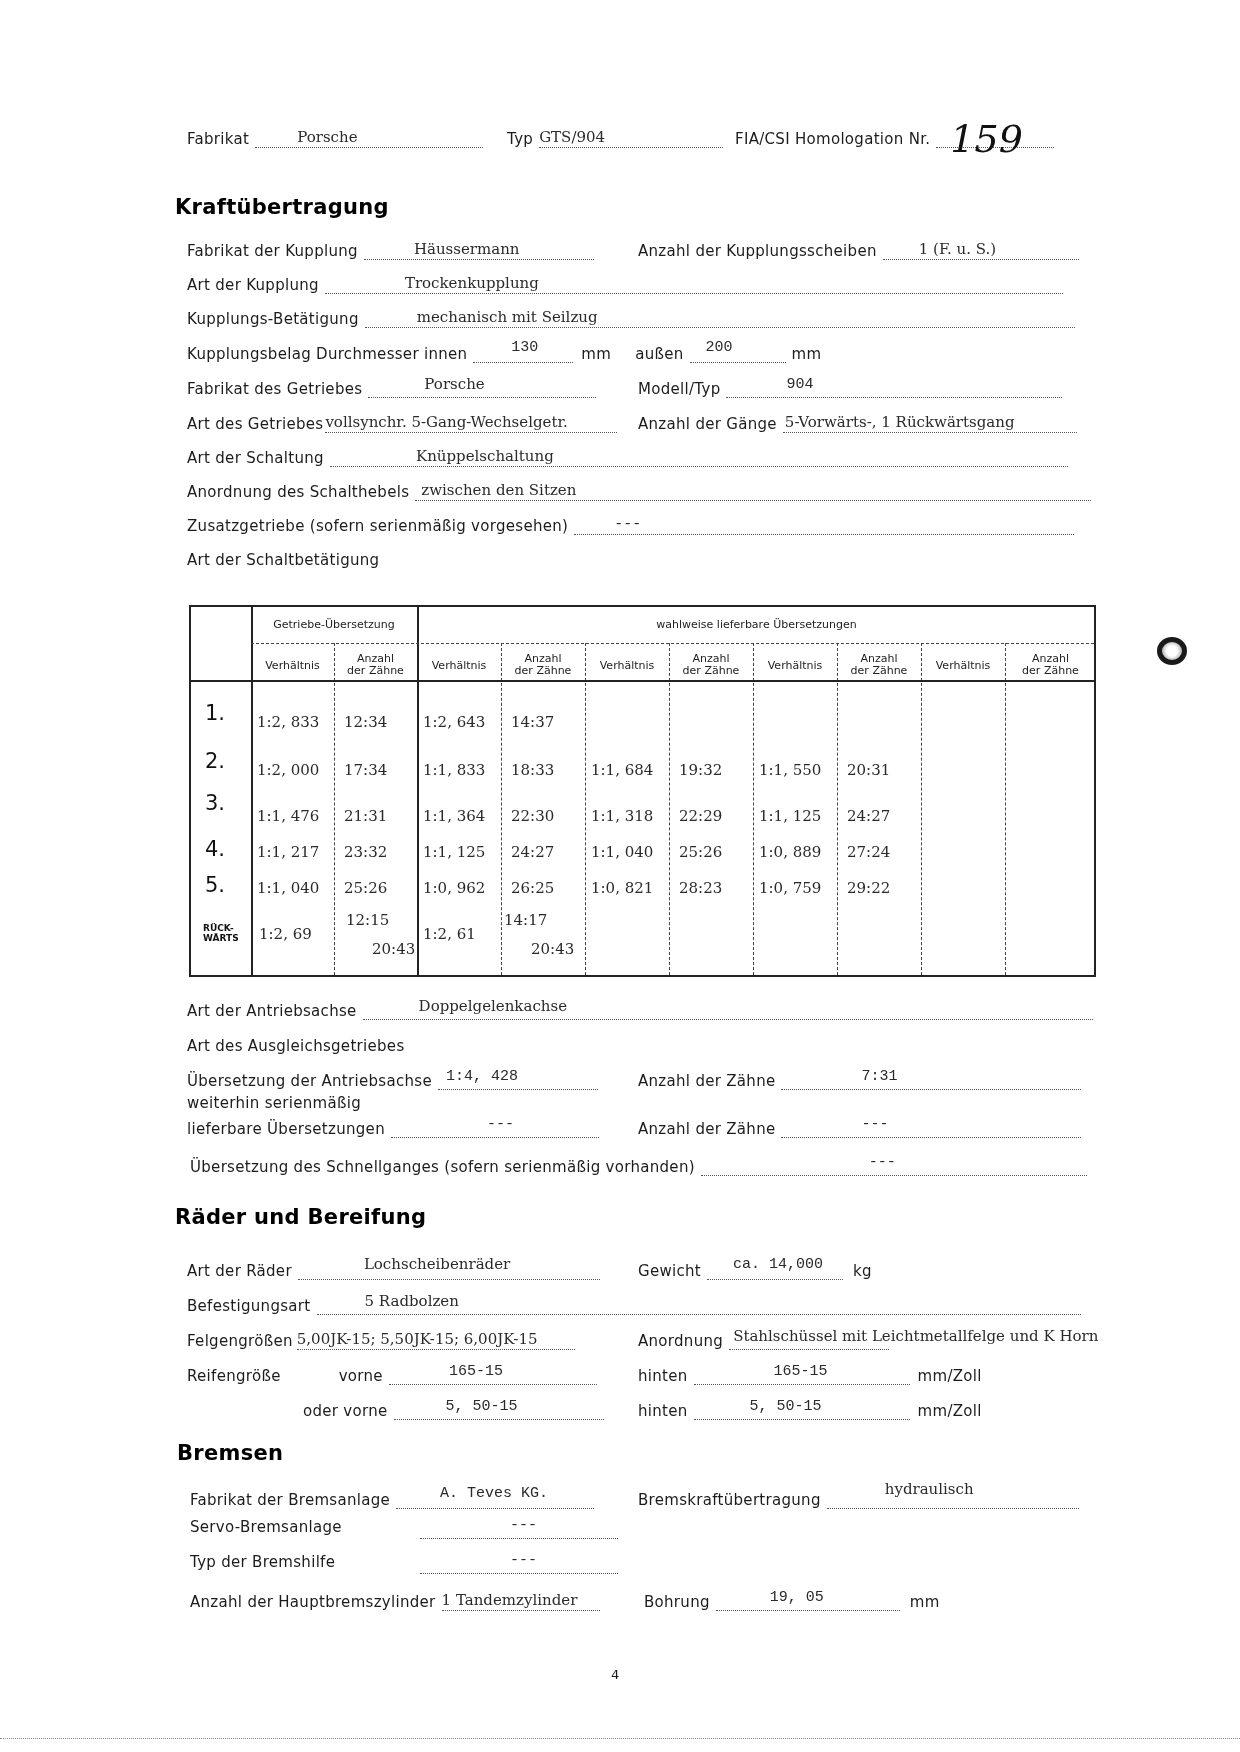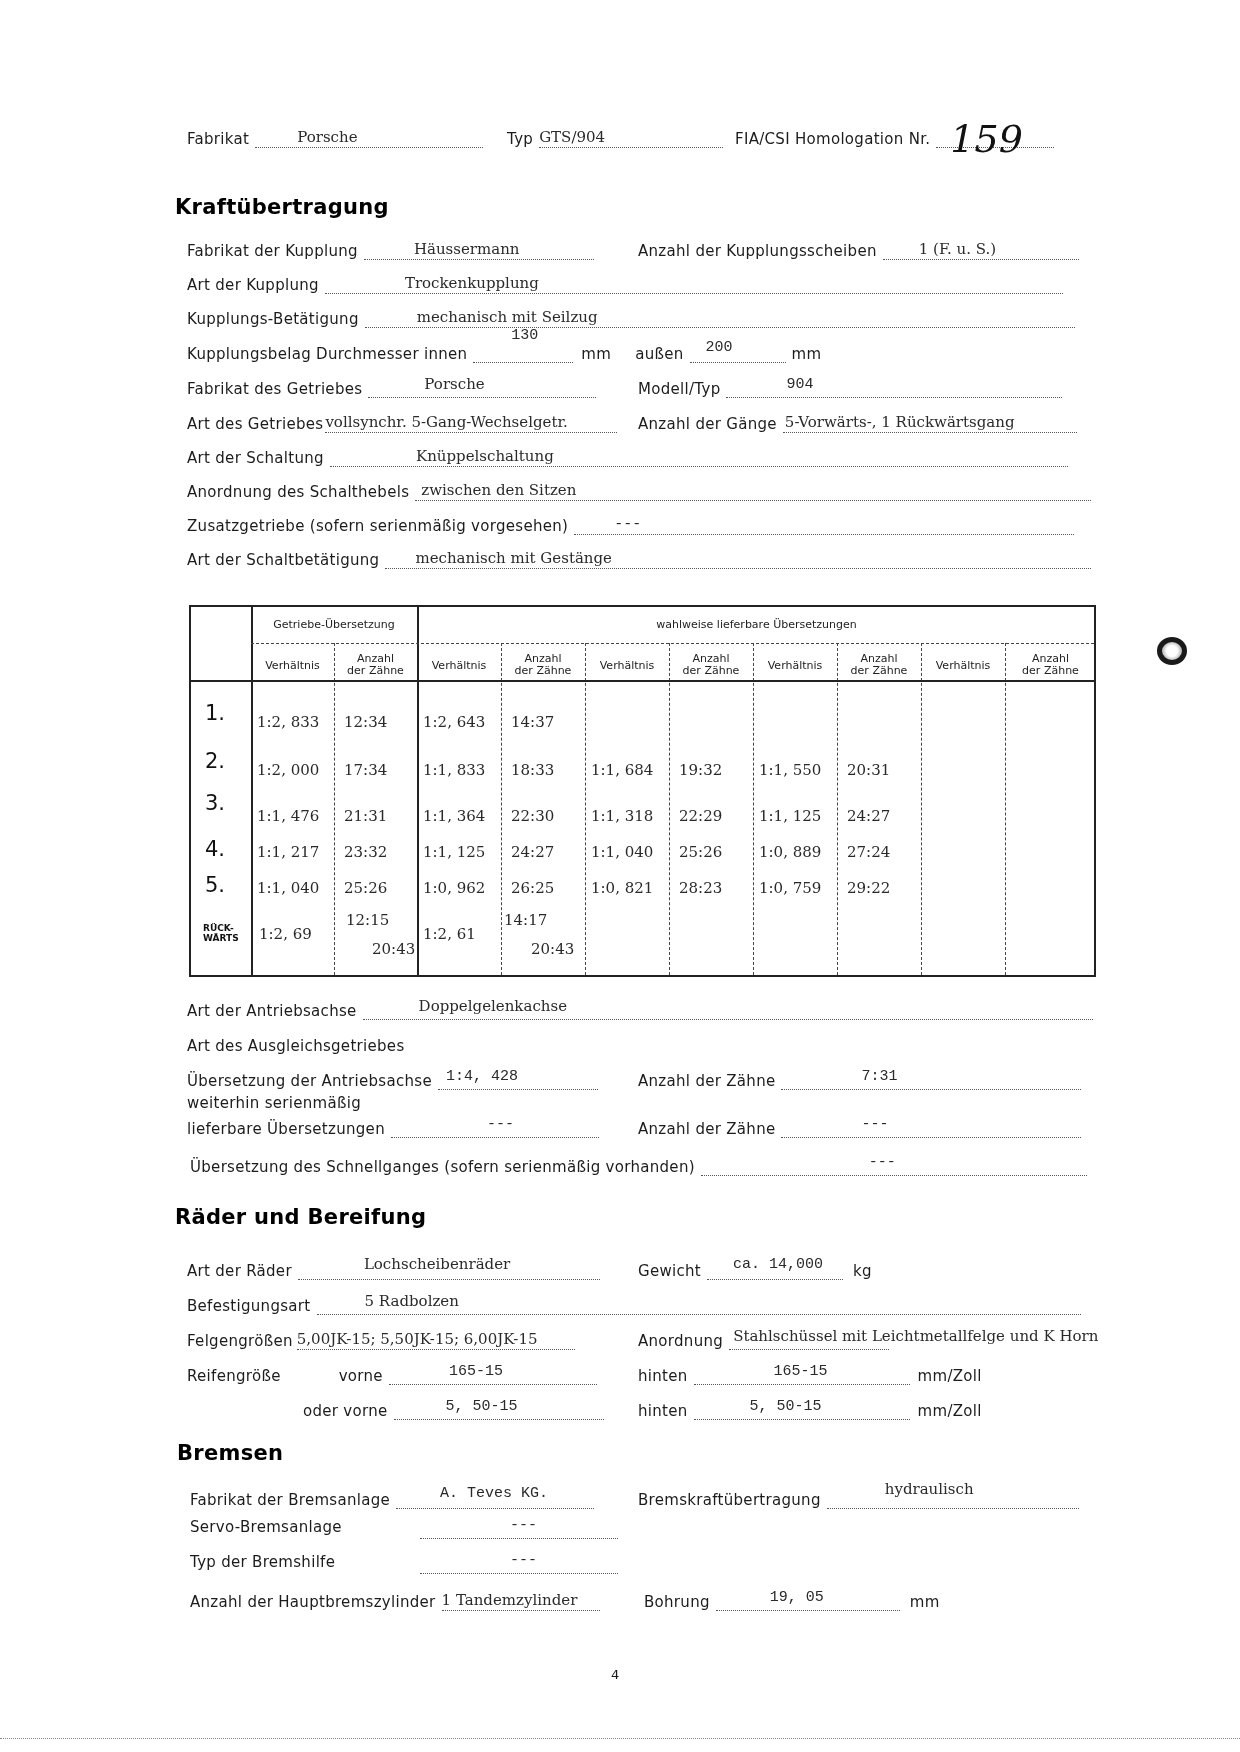--- a/index.html
+++ b/index.html
@@ -76,21 +76,21 @@
 <div class="row" style="left:187px; top:304px;">
   <span class="label">Kupplungs-Betätigung</span>
   <span class="field" style="width:710px;">
       <span class="val" style="left:52px;">mechanisch mit Seilzug</span>
     </span>
 </div>
 
 <div class="row" style="left:187px; top:339px;">
   <span class="label">Kupplungsbelag Durchmesser innen</span>
   <span class="field" style="width:100px;">
-      <span class="mono" style="left:38px; bottom:18px;text-align:center;">130</span>
+      <span class="mono" style="left:38px; bottom:6px;text-align:center;">130</span>
     </span>
   <span class="label" style="margin-left:8px;">mm</span>
   <span class="label" style="margin-left:24px;">außen</span>
   <span class="field" style="width:96px;">
       <span class="mono" style="left:16px; bottom:6px;">200</span>
     </span>
   <span class="label" style="margin-left:6px;">mm</span>
 </div>
 
 <div class="row" style="left:187px; top:374px;">
@@ -135,23 +135,20 @@
 
 <div class="row" style="left:187px; top:511px;">
   <span class="label">Zusatzgetriebe (sofern serienmäßig vorgesehen)</span>
   <span class="field" style="width:500px;">
       <span class="mono" style="left:40px;">---</span>
     </span>
 </div>
 
 <div class="row" style="left:187px; top:545px;">
   <span class="label">Art der Schaltbetätigung</span>
-  <span class="field" style="width:706px;">
-      <span class="val" style="left:30px;">mechanisch mit Gestänge</span>
-    </span>
 </div>
 
 <div class="gear-table">
 
   <div class="gt-vline solid" style="left:60px;"></div>
   <div class="gt-vline" style="left:143px; top:36px;"></div>
   <div class="gt-vline solid" style="left:226px;"></div>
   <div class="gt-vline" style="left:310px; top:36px;"></div>
   <div class="gt-vline" style="left:394px; top:36px;"></div>
   <div class="gt-vline" style="left:478px; top:36px;"></div>

